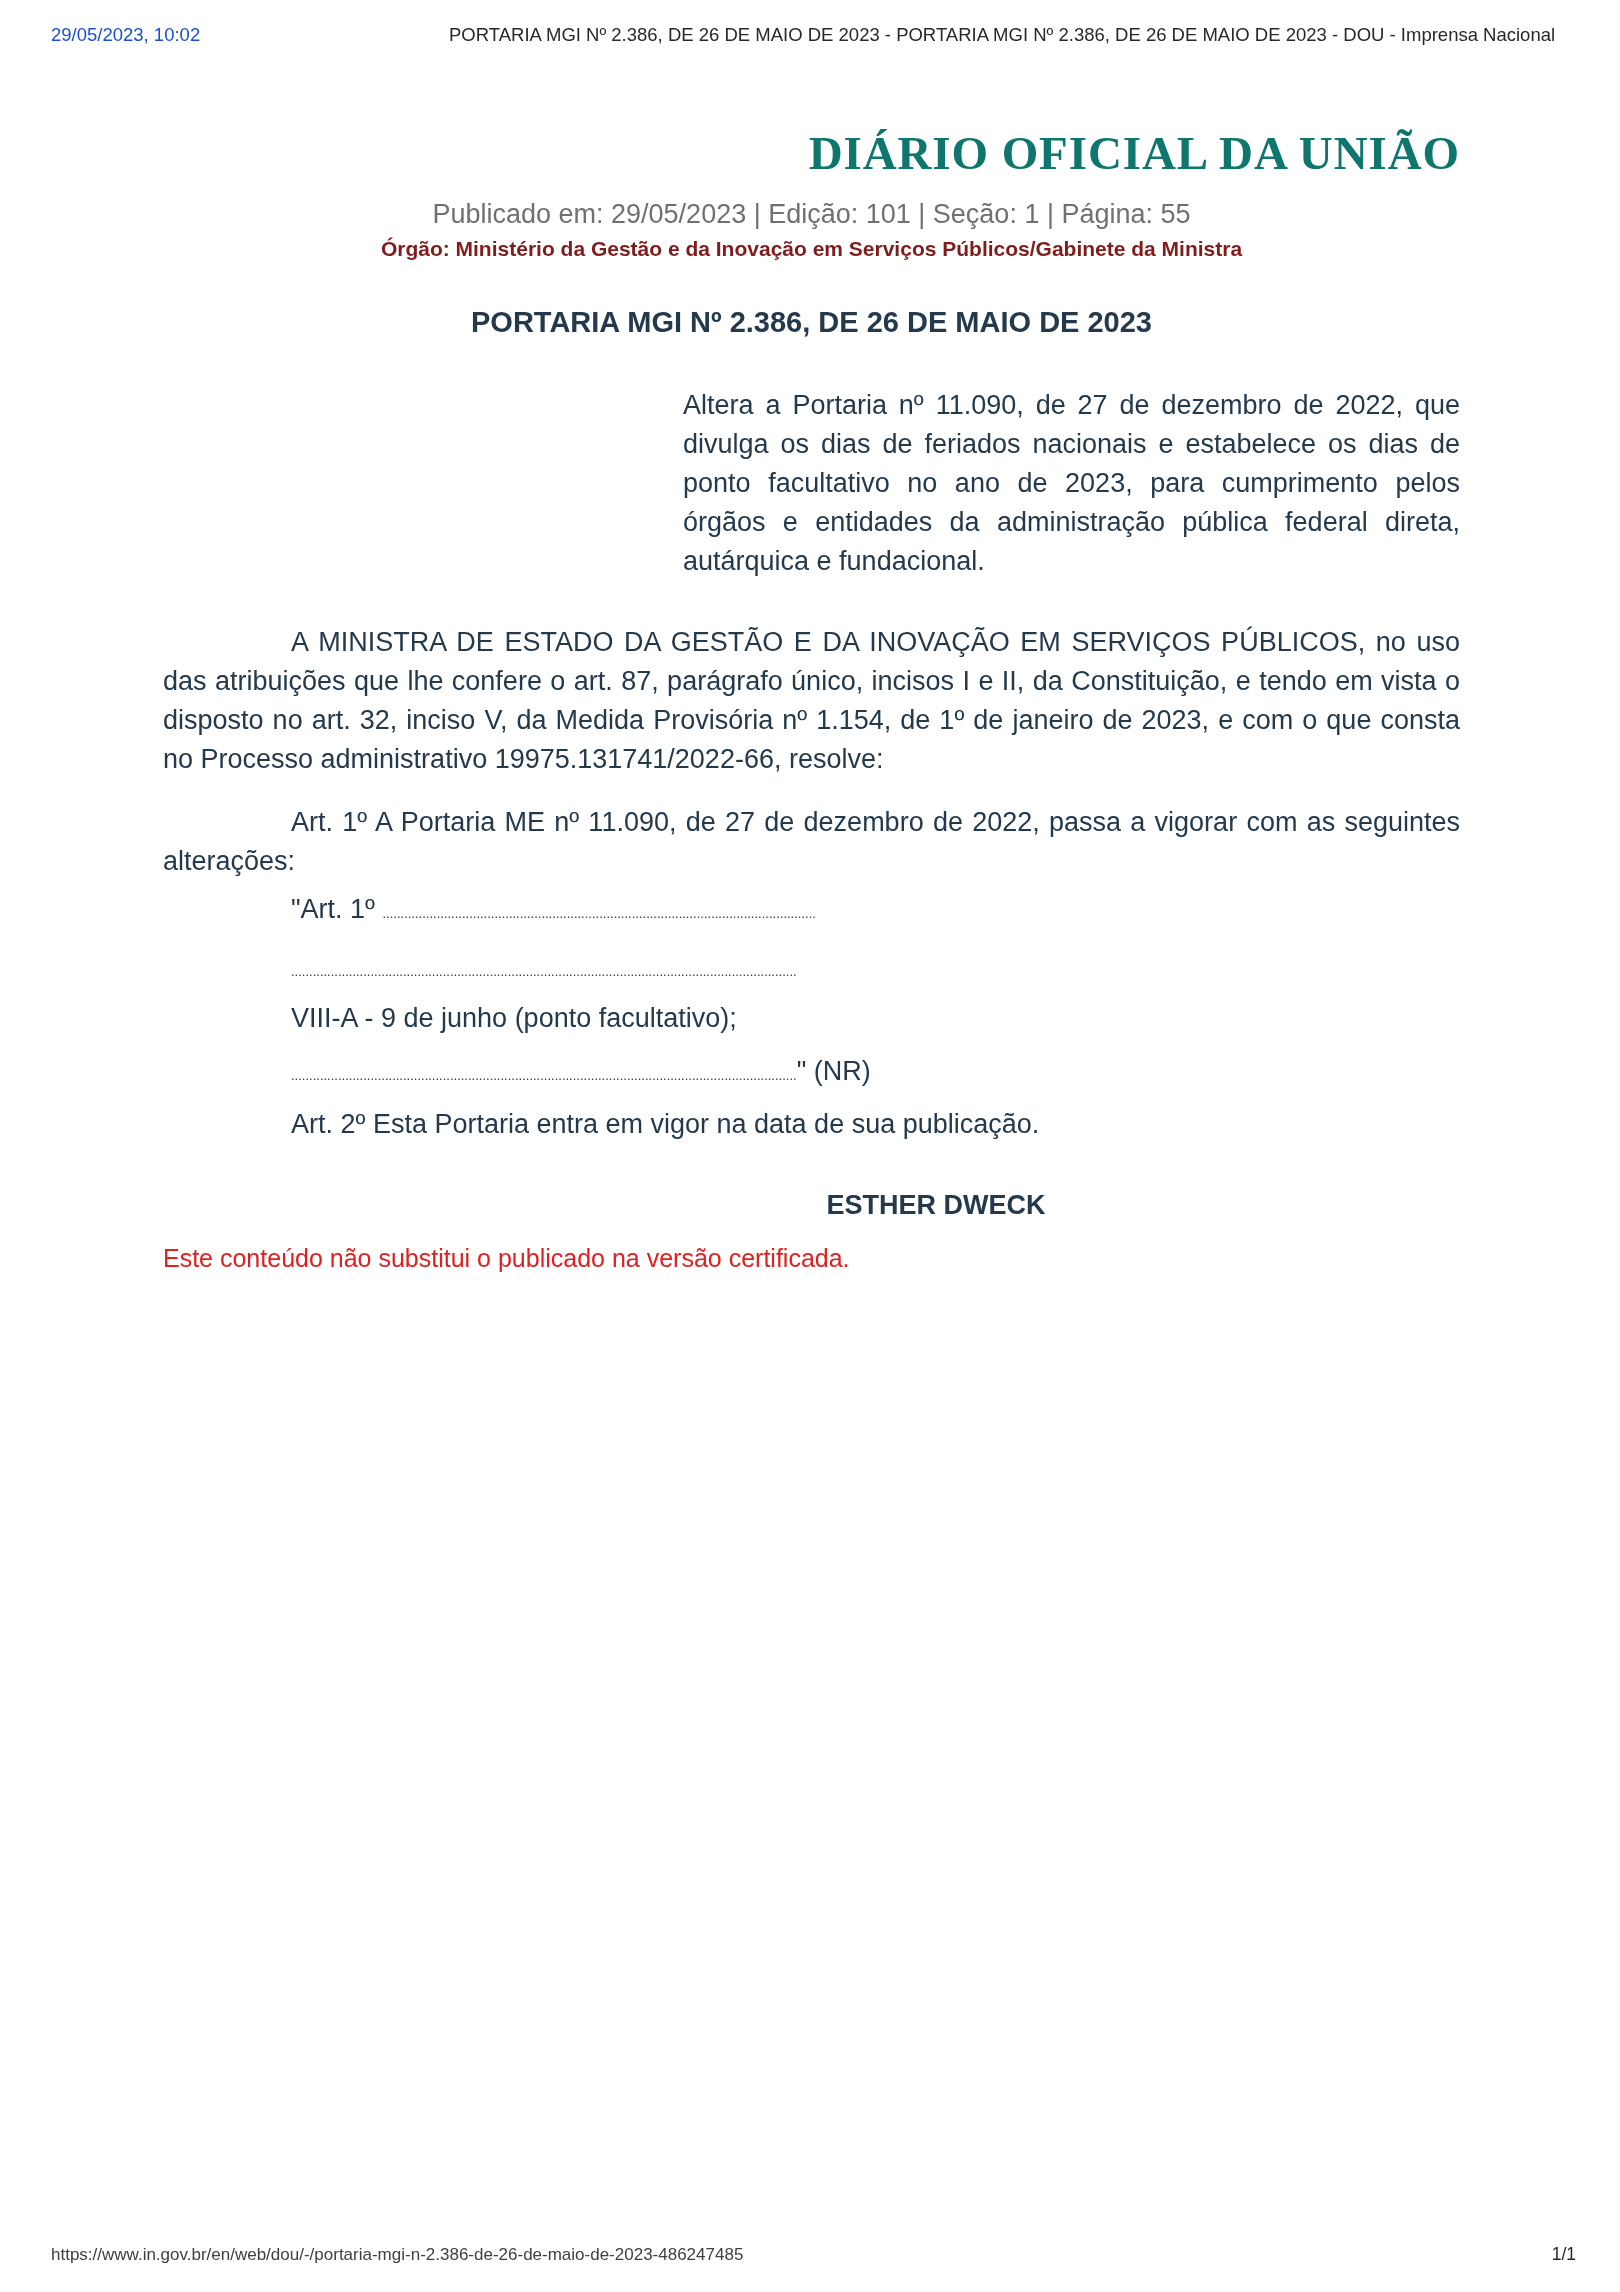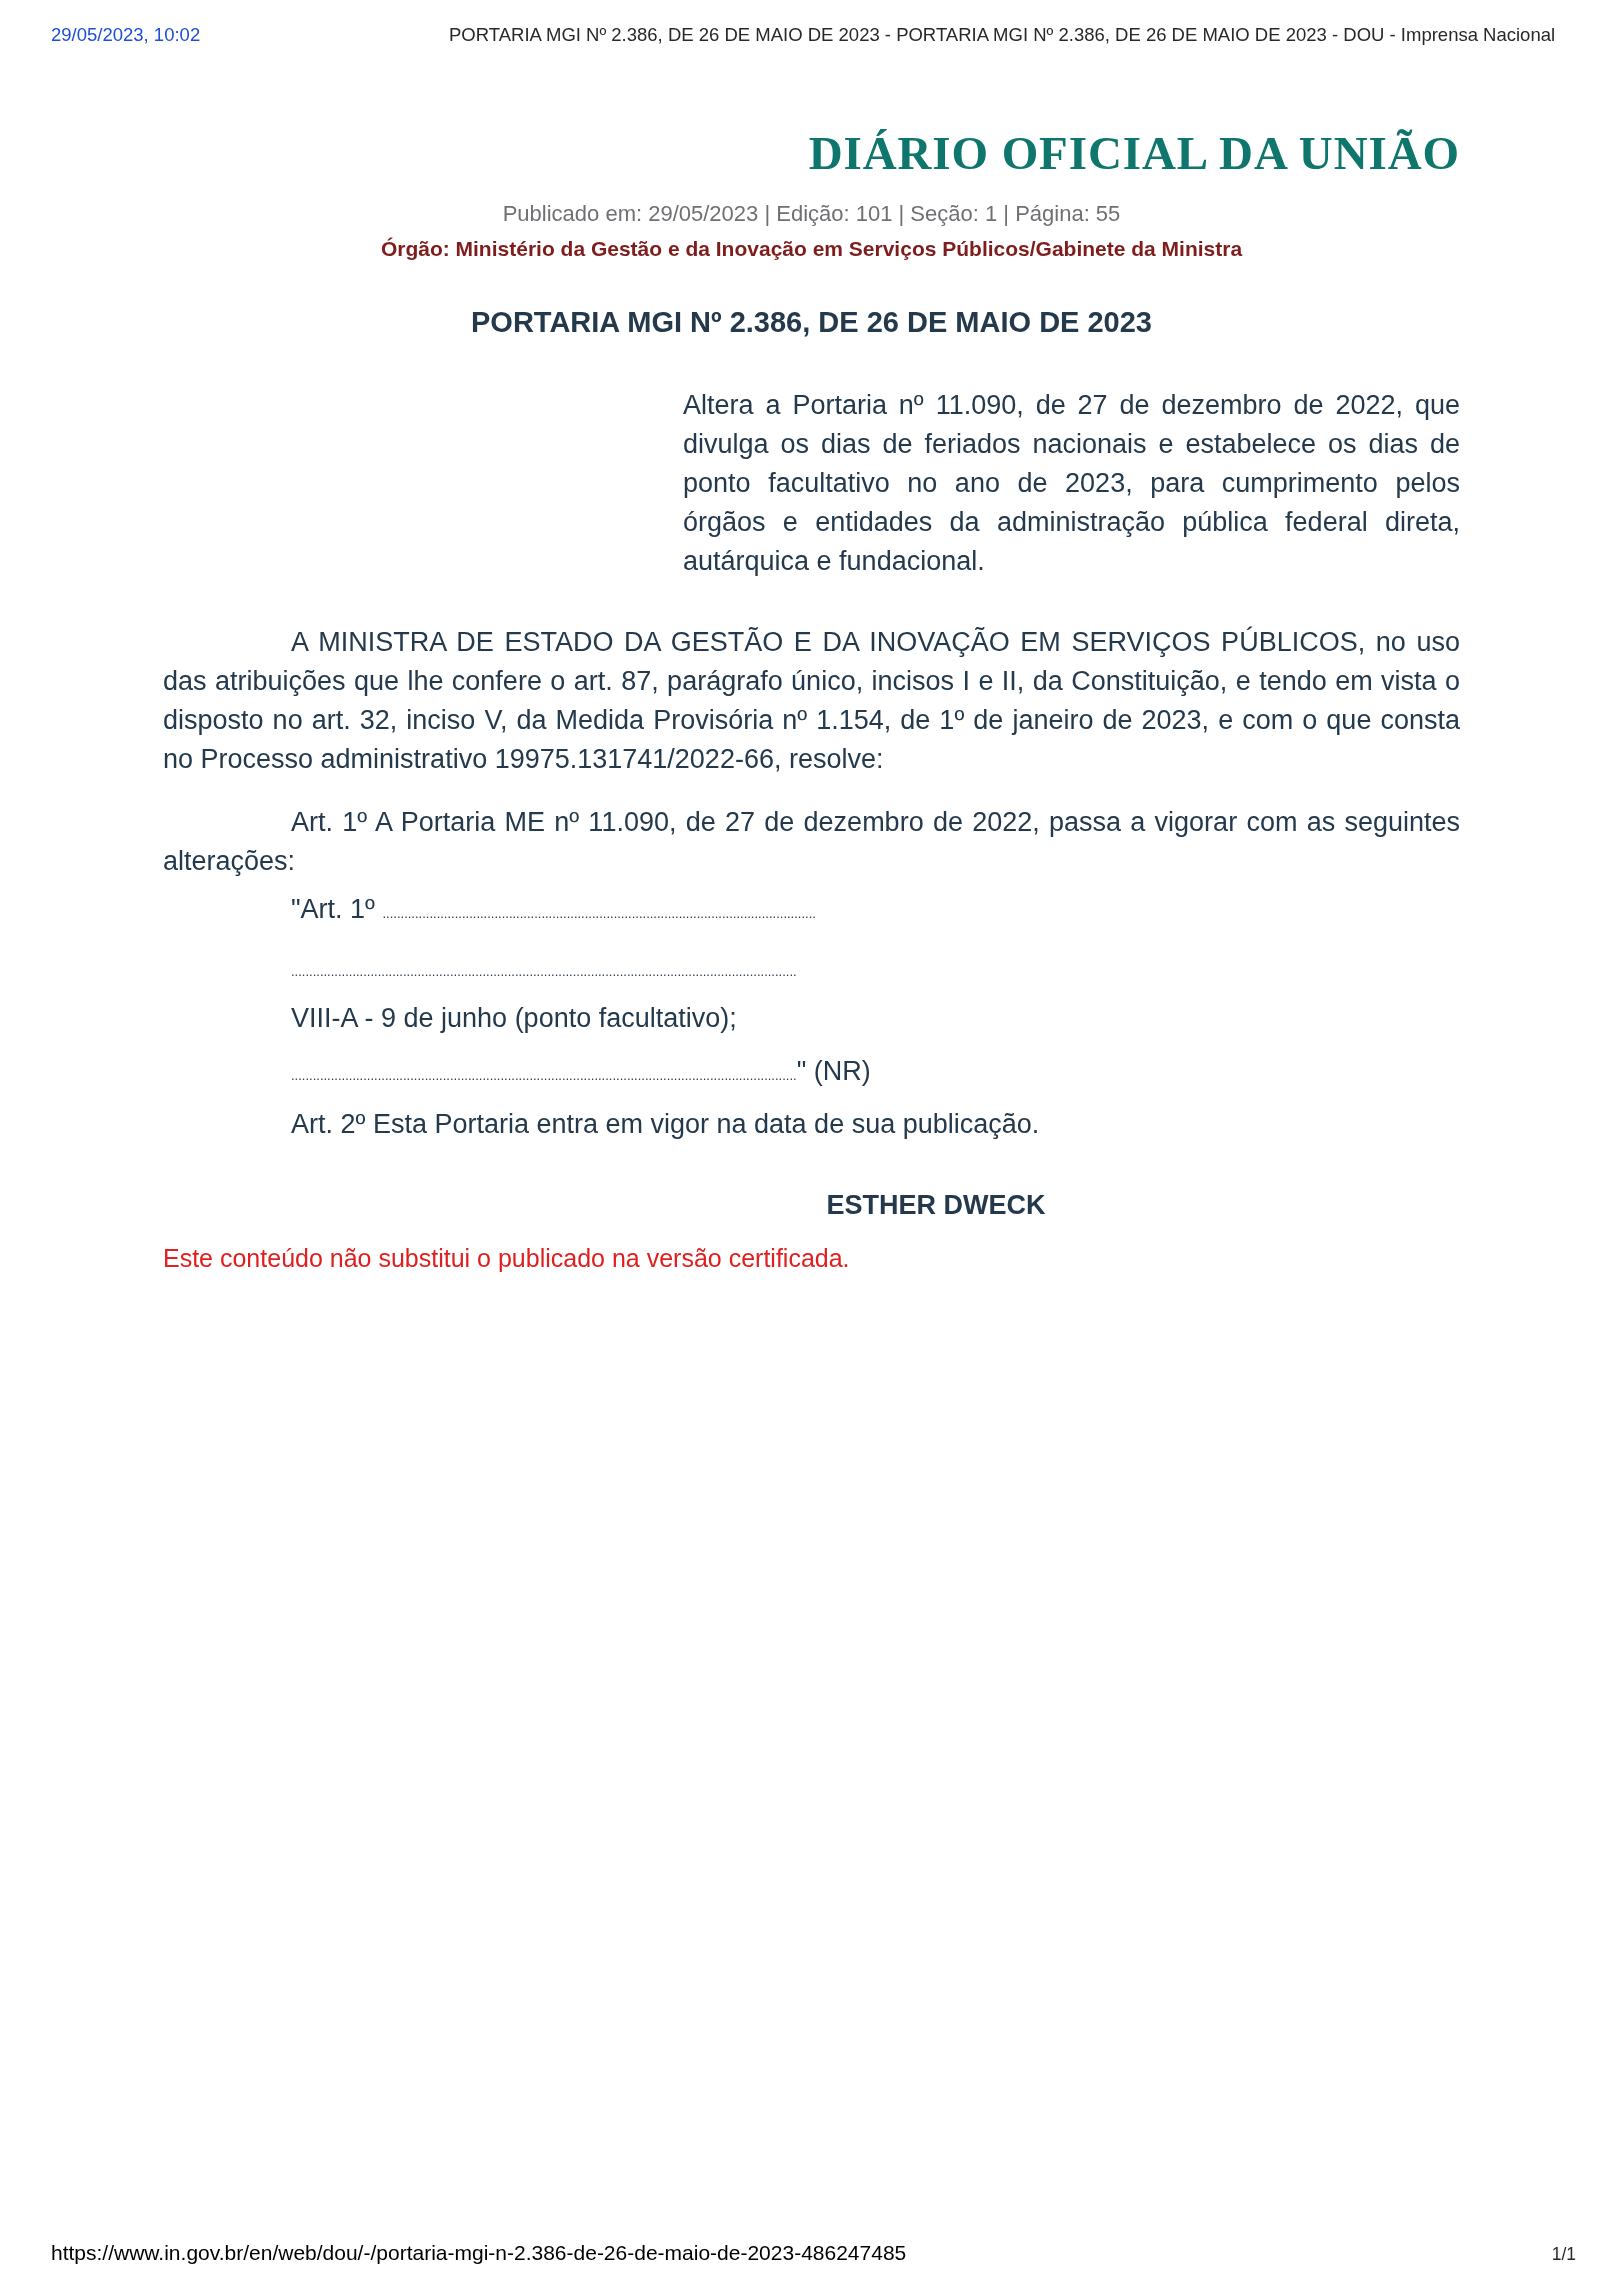--- a/index.html
+++ b/index.html
@@ -4,35 +4,35 @@
 <style>
   html,body { margin:0; padding:0; background:#ffffff; }
   body {
     width:1621px; height:2293px; position:relative; overflow:hidden;
     font-family:"Liberation Sans","DejaVu Sans",sans-serif;
     -webkit-font-smoothing:antialiased;
   }
   
   .ph-date { position:absolute; top:24px; left:51px; font-size:18.5px; color:#1d4ed8; }
   .ph-title { position:absolute; top:24px; left:449px; font-size:18.5px; color:#282828; }
-  .pf-url { position:absolute; bottom:28px; left:51px; font-size:21px; color:#000000; }
+  .pf-url { position:absolute; bottom:28px; left:51px; font-size:17px; color:#404040; }
   .pf-page { position:absolute; bottom:28px; right:45px; font-size:17.5px; color:#282828; }
 
   
   .doc {
     padding:127px 161px 0 163px;
     color:#24394b; font-size:27px; line-height:39px;
   }
   .masthead-title {
     font-family:"Liberation Serif","DejaVu Serif",serif;
     font-weight:bold; font-size:47px; line-height:52px; letter-spacing:0.9px;
     color:#0f766e; text-align:right; margin:0;
   }
   .meta {
-    text-align:center; color:#6f7073; font-size:22px; line-height:26px;
+    text-align:center; color:#6f7073; font-size:27px; line-height:26px;
     margin:22px 0 0;
   }
   .organ {
     text-align:center; color:#7f1d1d; font-size:21px; line-height:26px;
     font-weight:bold; margin:9.2px 0 0;
   }
   .art-title {
     text-align:center; font-size:29px; line-height:37px; font-weight:bold;
     color:#24394b; margin:42px 0 0;
   }

